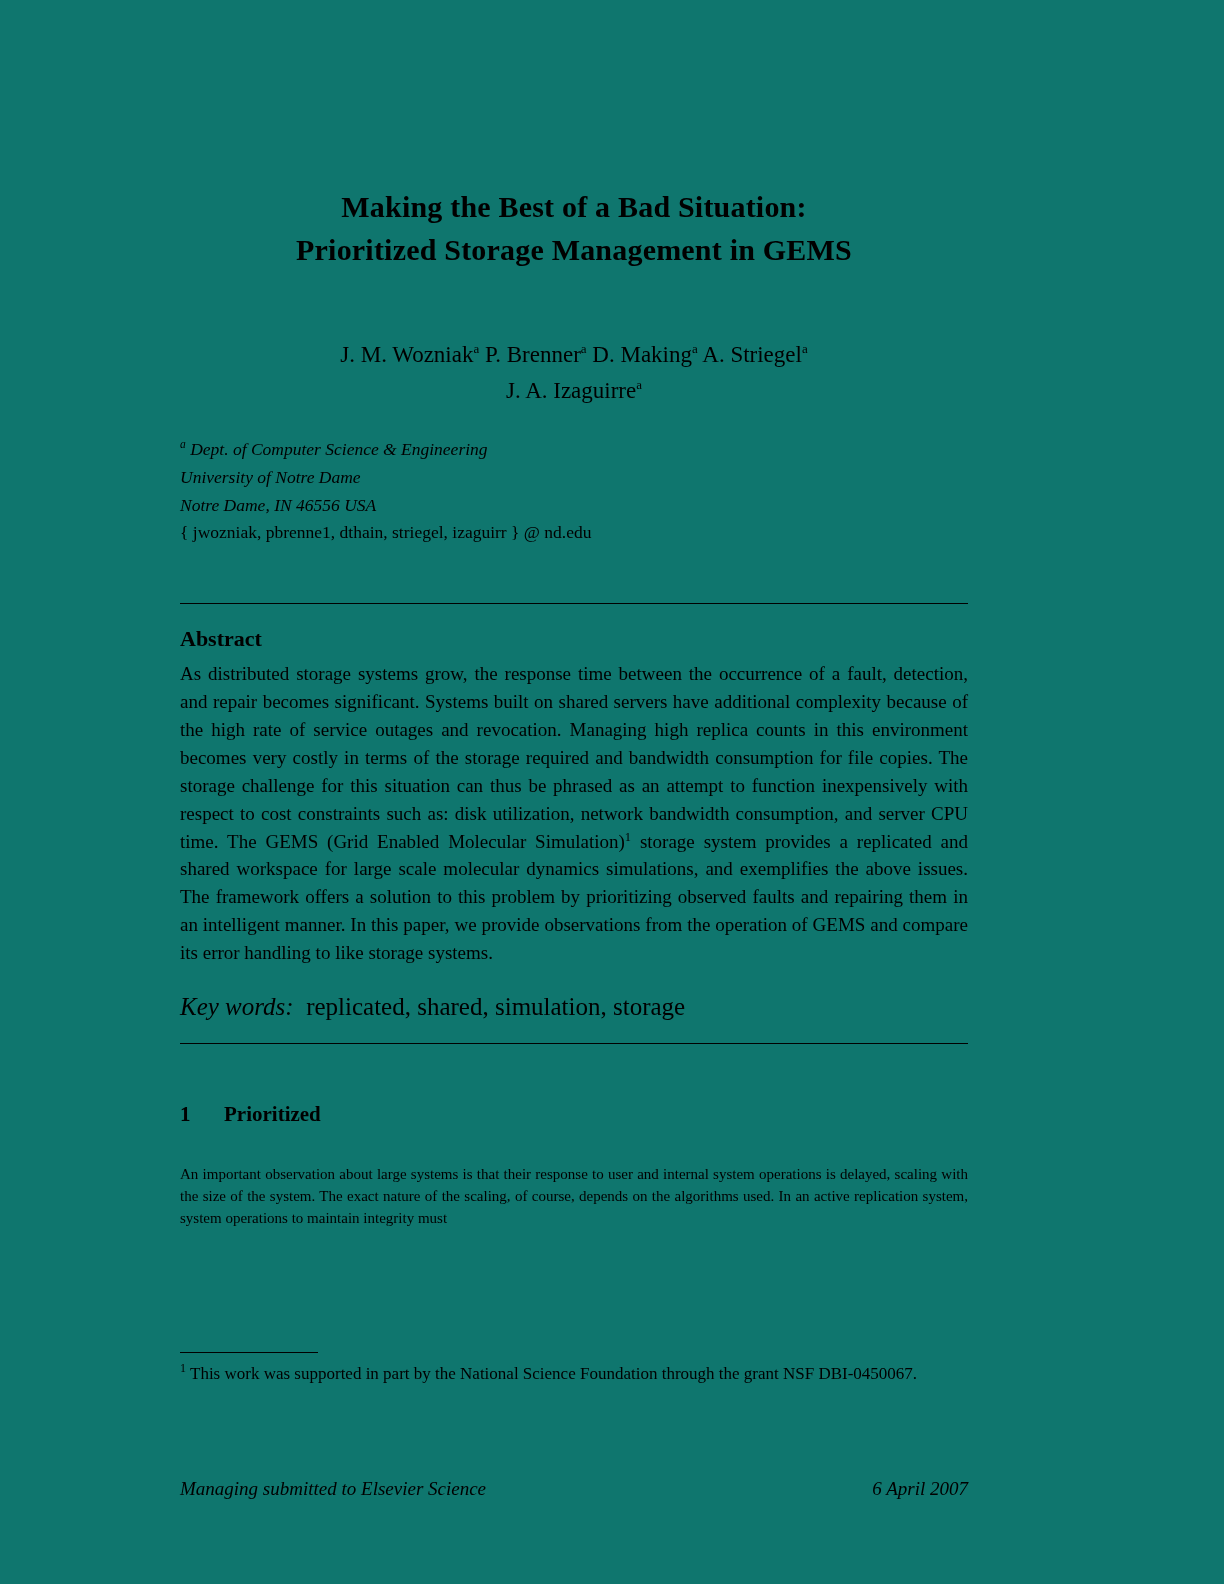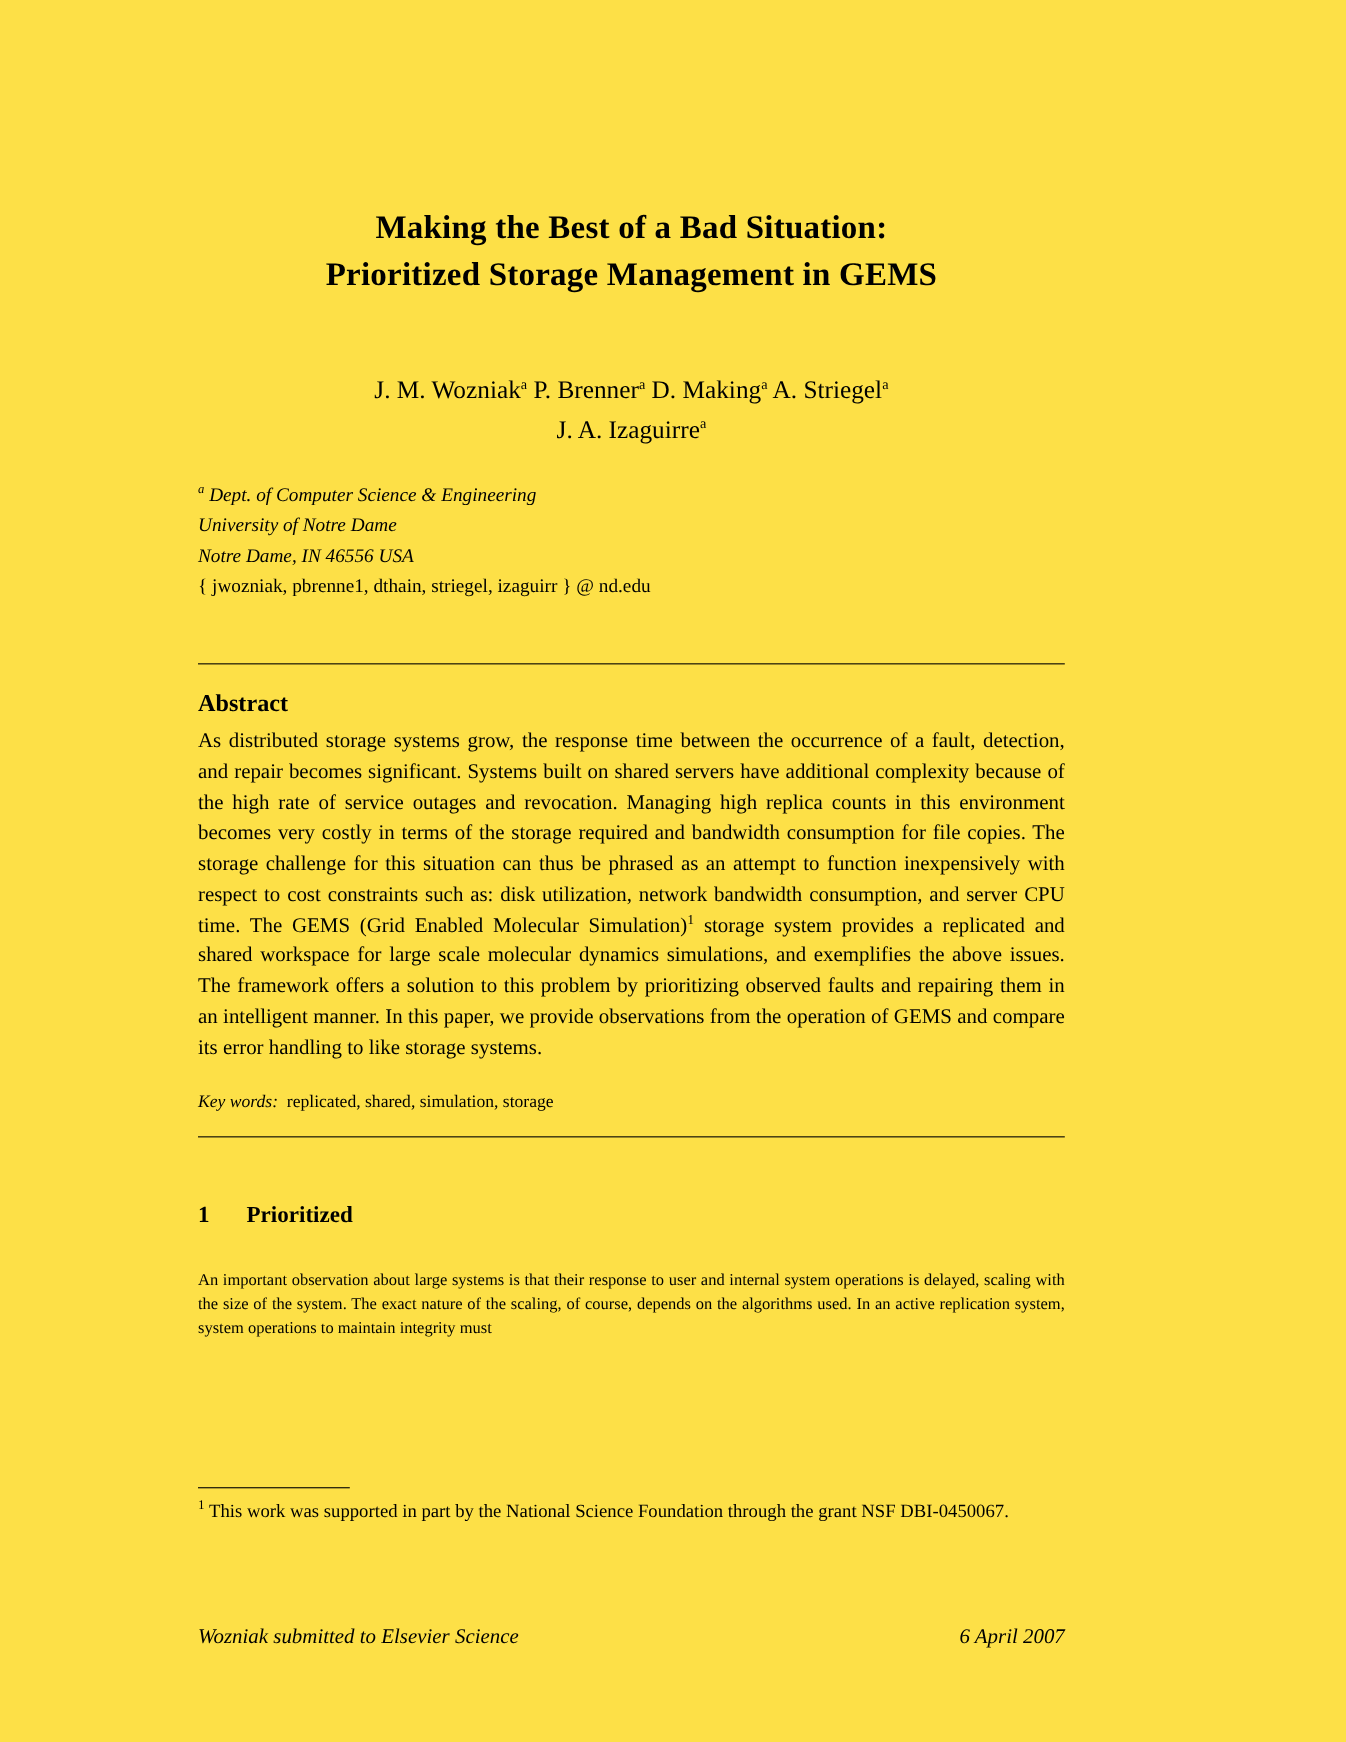--- a/index.html
+++ b/index.html
@@ -5,21 +5,21 @@
   html, body {
     margin: 0;
     padding: 0;
     background: #ffffff;
   }
   .page {
     position: relative;
     width: 1224px;
     height: 1584px;
     margin: 0 auto;
-    background: #fde047;
+    background: #0f766e;
     font-family: "Liberation Serif", "DejaVu Serif", serif;
     color: #000000;
     box-sizing: border-box;
   }
   .content {
     position: absolute;
     left: 180px;
     top: 0;
     width: 788px;
   }
@@ -91,21 +91,21 @@
     text-align: justify;
     margin-top: 8px;
     hyphens: manual;
   }
   .abstract-body .fnmark {
     font-size: 12.5px;
     vertical-align: super;
     line-height: 0;
   }
   .keywords {
-    font-size: 16px;
+    font-size: 25px;
     margin-top: 26px;
   }
   .keywords .kw-label {
     font-style: italic;
   }
 
   
   .section-head {
     font-size: 21px;
     font-weight: bold;
@@ -200,16 +200,16 @@
     <div class="body-par">An important observation about large systems is that their response to user and internal system operations is delayed, scaling with the size of the system. The exact nature of the scaling, of course, depends on the algorithms used. In an active replication system, system operations to maintain integrity must</div>
 
   </div>
 
   <div class="footnote-wrap">
     <hr class="footnote-rule">
     <div class="footnote"><span class="fnmark">1</span><span>This work was supported in part by the National Science Foundation through the grant NSF DBI-0450067.</span></div>
   </div>
 
   <div class="footer">
-    <div>Wozniak submitted to Elsevier Science</div>
+    <div>Managing submitted to Elsevier Science</div>
     <div>6 April 2007</div>
   </div>
 </div>
 
 </body></html>

